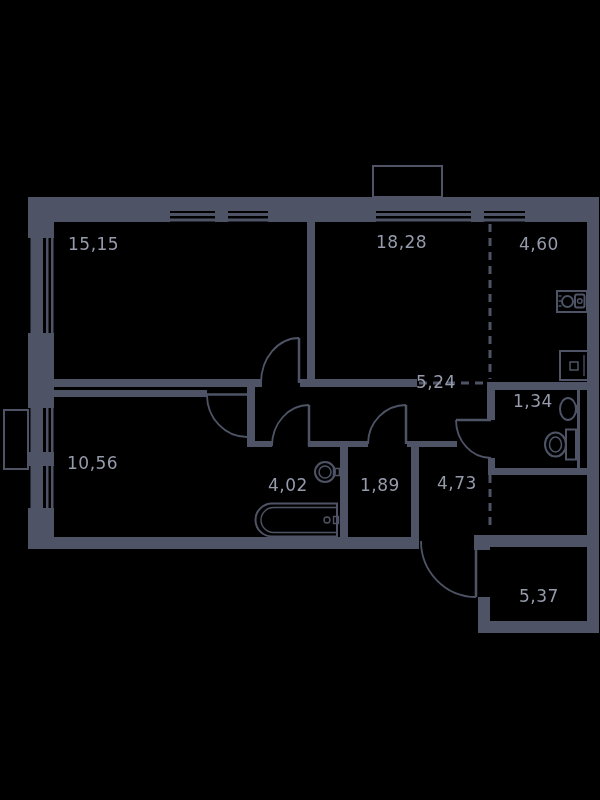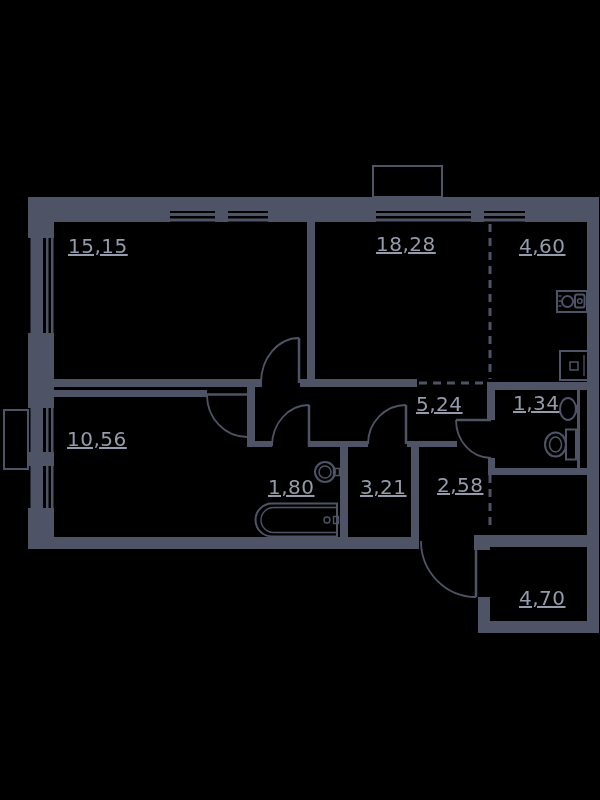--- a/index.html
+++ b/index.html
@@ -7,22 +7,22 @@
     --wall:#4e5466;
     --label:#959bab;
   }
   html,body{margin:0;padding:0;background:var(--bg);}
   .stage{
     position:relative;width:600px;height:800px;background:var(--bg);
     overflow:hidden;font-family:"DejaVu Sans",sans-serif;
   }
   .plan-svg{position:absolute;left:0;top:0;}
   .room-label{
-    position:absolute;color:var(--label);font-size:20px;line-height:1;
-    letter-spacing:0.5px;white-space:nowrap;text-decoration:underline;
+    position:absolute;color:var(--label);font-size:17px;line-height:1;
+    letter-spacing:0.5px;white-space:nowrap;
   }
 </style>
 </head>
 <body>
 
 <div class="stage">
 
   <svg class="plan-svg" width="600" height="800" viewBox="0 0 600 800">
 
     <g fill="var(--wall)">
@@ -181,20 +181,20 @@
         <path d="M337,507.5 H273.5 A12.5,12.5 0 0 0 261,520 A12.5,12.5 0 0 0 273.5,532.5 H337" stroke-width="1.4"></path>
         <circle cx="327" cy="520" r="3" stroke-width="1.4"></circle>
         <rect x="333.5" y="516.5" width="5" height="7" stroke-width="1.4"></rect>
       </g>
     </g>
   </svg>
 
   <div class="room-label" style="left:68px;  top:236px;">15,15</div>
   <div class="room-label" style="left:376px; top:234px;">18,28</div>
   <div class="room-label" style="left:519px; top:236px;">4,60</div>
-  <div class="room-label" style="left:416px; top:394px;">5,24</div>
+  <div class="room-label" style="left:416px; top:374px;">5,24</div>
   <div class="room-label" style="left:513px; top:393px;">1,34</div>
-  <div class="room-label" style="left:67px;  top:429px;">10,56</div>
-  <div class="room-label" style="left:268px; top:477px;">1,80</div>
-  <div class="room-label" style="left:360px; top:477px;">3,21</div>
-  <div class="room-label" style="left:437px; top:475px;">2,58</div>
-  <div class="room-label" style="left:519px; top:588px;">4,70</div>
+  <div class="room-label" style="left:67px;  top:455px;">10,56</div>
+  <div class="room-label" style="left:268px; top:477px;">4,02</div>
+  <div class="room-label" style="left:360px; top:477px;">1,89</div>
+  <div class="room-label" style="left:437px; top:475px;">4,73</div>
+  <div class="room-label" style="left:519px; top:588px;">5,37</div>
 </div>
 
 </body></html>

